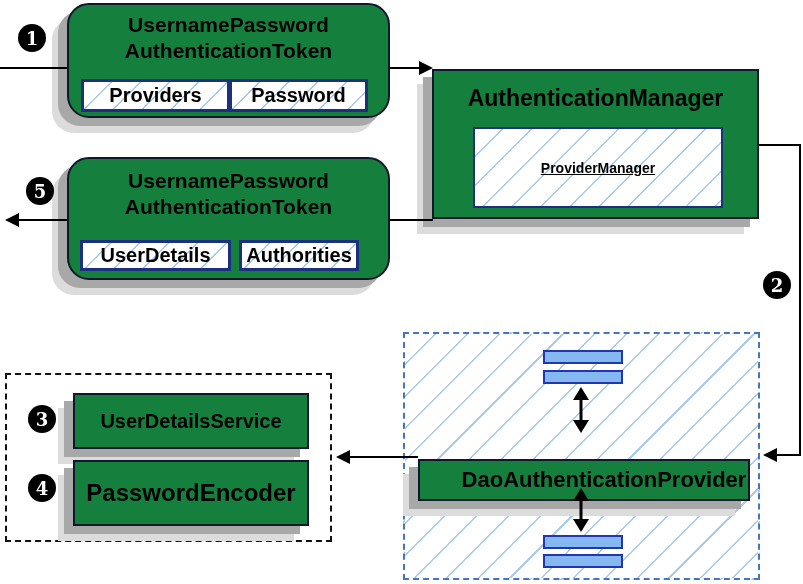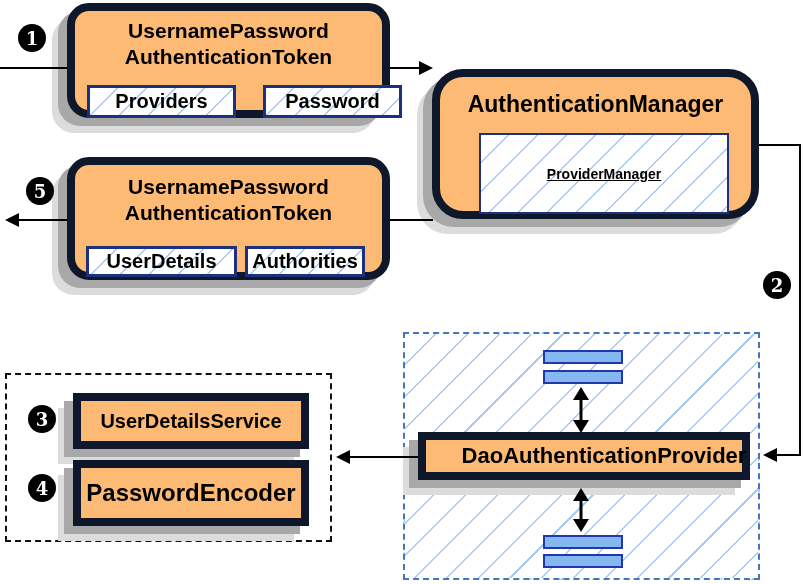--- a/index.html
+++ b/index.html
@@ -3,21 +3,21 @@
 <meta charset="utf-8">
 <style>
   html,body{margin:0;padding:0;background:#ffffff;}
   #canvas{
     position:relative;width:803px;height:584px;background:#ffffff;overflow:hidden;
     font-family:"Liberation Sans",sans-serif;color:#000;
   }
   .abs{position:absolute;}
   
   .node{
-    background:#fdba74;border:8px solid #0f172a;box-sizing:border-box;
+    background:#15803d;border:2px solid #0f172a;box-sizing:border-box;
     box-shadow:-9px 8px 0 0 #a8a8a8,-15px 15px 0 0 #dcdcdc;
   }
   .rounded{border-radius:22px;}
   .node-title{font-weight:bold;text-align:center;line-height:26px;font-size:21px;}
   
   .hatch{
     background:repeating-linear-gradient(135deg, rgba(0,0,0,0) 0 19px, #a9cbf2 19px 20.5px), #ffffff;
   }
   .field{
     border:3px solid #1d2f7f;box-sizing:border-box;
@@ -58,33 +58,33 @@
 <div id="canvas">
 
   <div class="abs providers-box z5" style="left:403px;top:332px;width:357px;height:248px;"></div>
 
   <div class="abs bar z6" style="left:543px;top:350px;width:80px;height:14px;"></div>
   <div class="abs bar z6" style="left:543px;top:370px;width:80px;height:14px;"></div>
 
   <div class="abs bar z6" style="left:543px;top:535px;width:80px;height:14px;"></div>
   <div class="abs bar z6" style="left:543px;top:554px;width:80px;height:14px;"></div>
 
-  <div class="abs node center-label z7" style="left:418px;top:432px;width:332px;height:48px;font-size:22px;padding-left:40px;">DaoAuthenticationProvider</div>
+  <div class="abs node center-label z7" style="left:418px;top:459px;width:332px;height:42px;font-size:22px;padding-left:40px;">DaoAuthenticationProvider</div>
 
 
   <div class="abs node rounded z6" style="left:67px;top:3px;width:323px;height:115px;">
     <div class="node-title" style="margin-top:7px;">
       <div>UsernamePassword</div>
       <div>AuthenticationToken</div>
     </div>
     <div class="abs field hatch" style="left:12px;top:74px;width:149px;height:33px;">Providers</div>
-    <div class="abs field hatch" style="left:188px;top:74px;width:139px;height:33px;">Password</div>
+    <div class="abs field hatch" style="left:160px;top:74px;width:139px;height:33px;">Password</div>
   </div>
 
-  <div class="abs node z6" style="left:432px;top:69px;width:327px;height:150px;border-radius:31px;">
+  <div class="abs node z6" style="left:432px;top:69px;width:327px;height:150px;">
     <div class="node-title" style="margin-top:14px;font-size:23px;">AuthenticationManager</div>
     <div class="abs inner-plain hatch" style="left:39px;top:56px;width:250px;height:81px;">ProviderManager</div>
   </div>
 
   <div class="abs node rounded z6" style="left:67px;top:157px;width:323px;height:123px;">
     <div class="node-title" style="margin-top:9px;">
       <div>UsernamePassword</div>
       <div>AuthenticationToken</div>
     </div>
     <div class="abs field hatch" style="left:11px;top:81px;width:151px;height:31px;">UserDetails</div>

